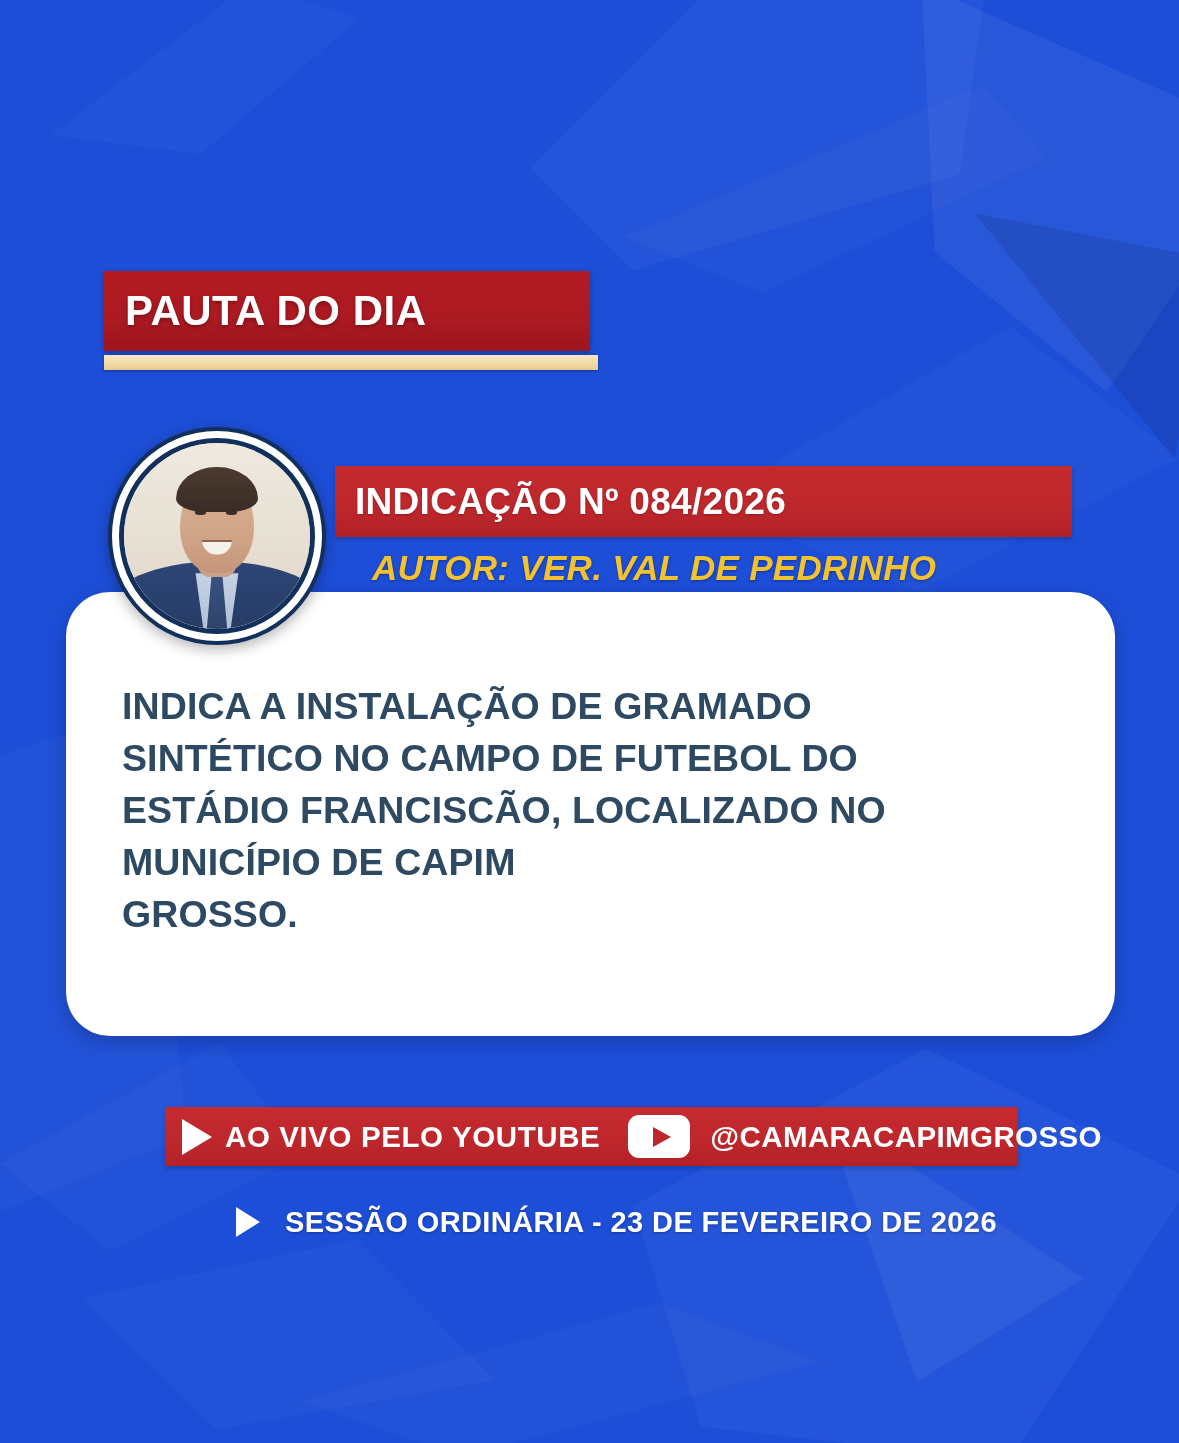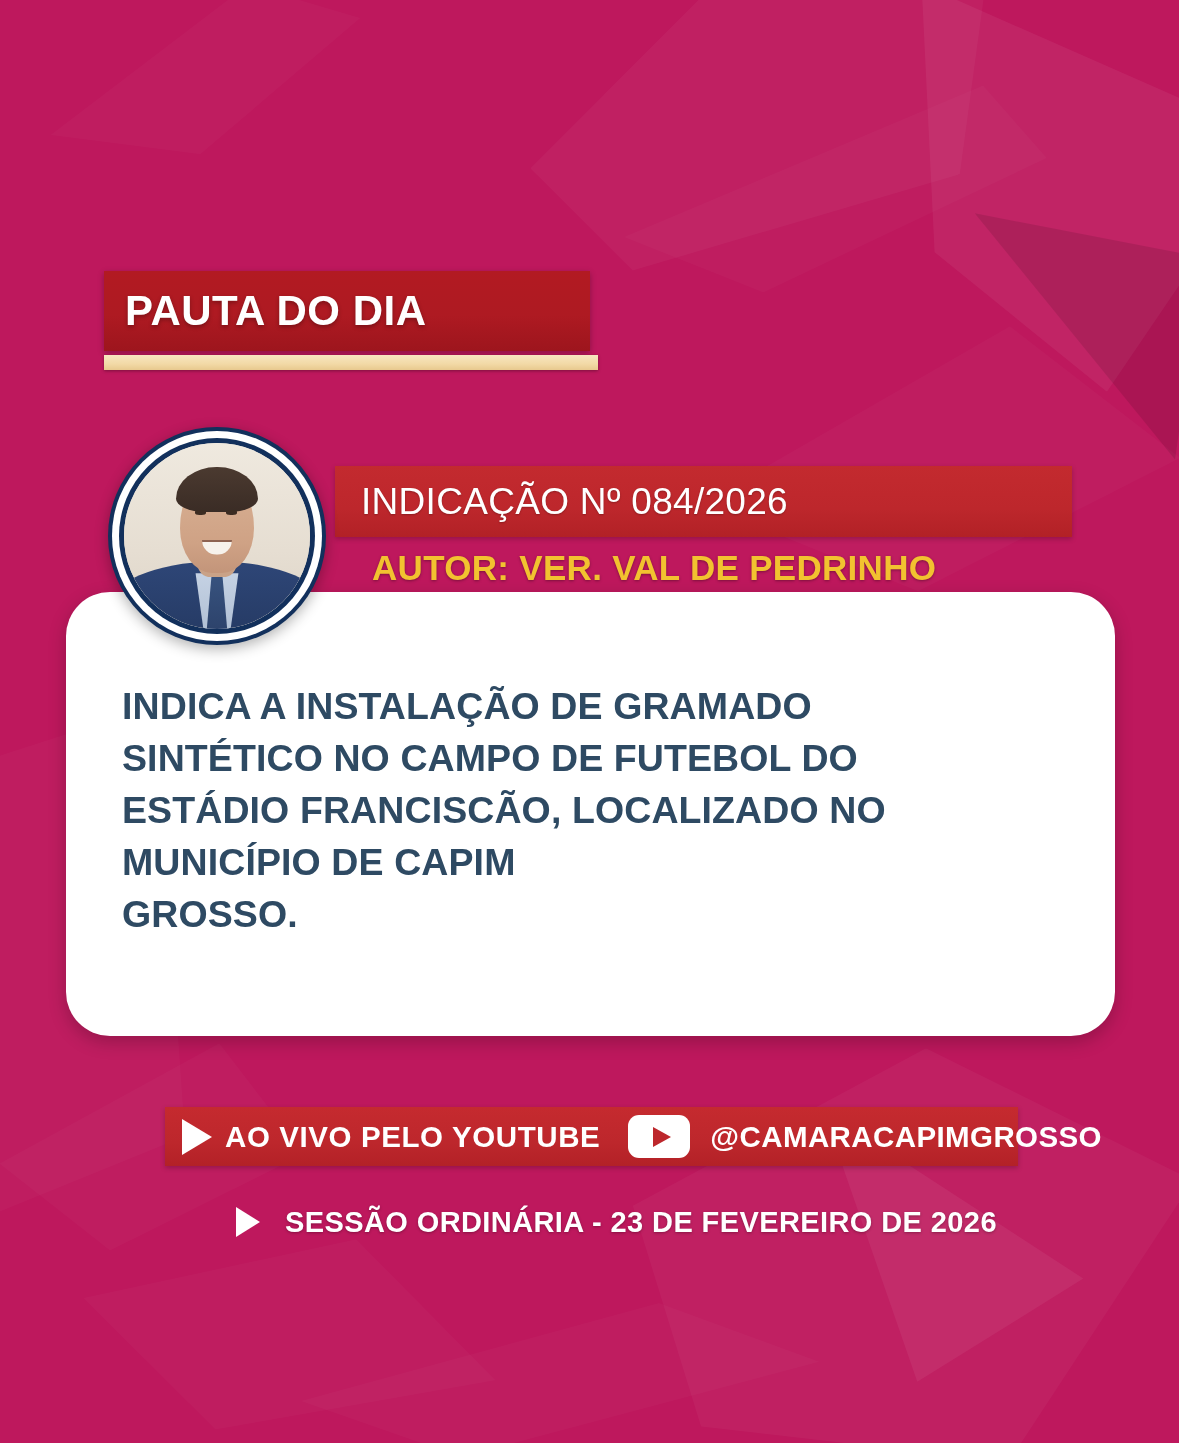--- a/index.html
+++ b/index.html
@@ -15,21 +15,21 @@
   }
 
   #poster {
     position: relative;
     width: 1179px;
     height: 1443px;
     background:
       radial-gradient(ellipse 900px 620px at 78% 14%, rgba(255,255,255,0.035) 0%, rgba(255,255,255,0) 62%),
       radial-gradient(ellipse 700px 500px at 12% 86%, rgba(255,255,255,0.030) 0%, rgba(255,255,255,0) 60%),
       linear-gradient(160deg, #0a2b53 0%, #0a2a51 40%, #082murky 40%, #092a50 100%);
-    background-color: #be185d;
+    background-color: #1d4ed8;
     overflow: hidden;
   }
 
   
   .tex {
     position: absolute;
     background: rgba(255,255,255,0.035);
     pointer-events: none;
   }
   .tex.b { background: rgba(255,255,255,0.055); }
@@ -199,38 +199,39 @@
     height: 71px;
     background: linear-gradient(180deg, #c32a2f 0%, #bd272c 60%, #b22126 100%);
     display: flex;
     align-items: center;
     z-index: 4;
     box-shadow: 0 2px 5px rgba(0,0,0,0.22);
   }
   #indicacao-band .label {
     color: #ffffff;
     font-size: 37px;
-    font-weight: normal;
-    padding-left: 26px;
+    font-weight: bold;
+    padding-left: 20px;
     letter-spacing: 0.3px;
     white-space: nowrap;
     text-shadow: 0 1px 2px rgba(0,0,0,0.25);
   }
 
   #autor-line {
     position: absolute;
     left: 372px;
     top: 548px;
     z-index: 4;
     color: #f2c230;
     font-size: 35px;
     font-weight: bold;
     letter-spacing: 0.3px;
     white-space: nowrap;
     text-shadow: 0 1px 3px rgba(0,0,0,0.35);
+    font-style: italic;
   }
 
   
   #content-card {
     position: absolute;
     left: 66px;
     top: 592px;
     width: 1049px;
     height: 444px;
     background: #ffffff;

